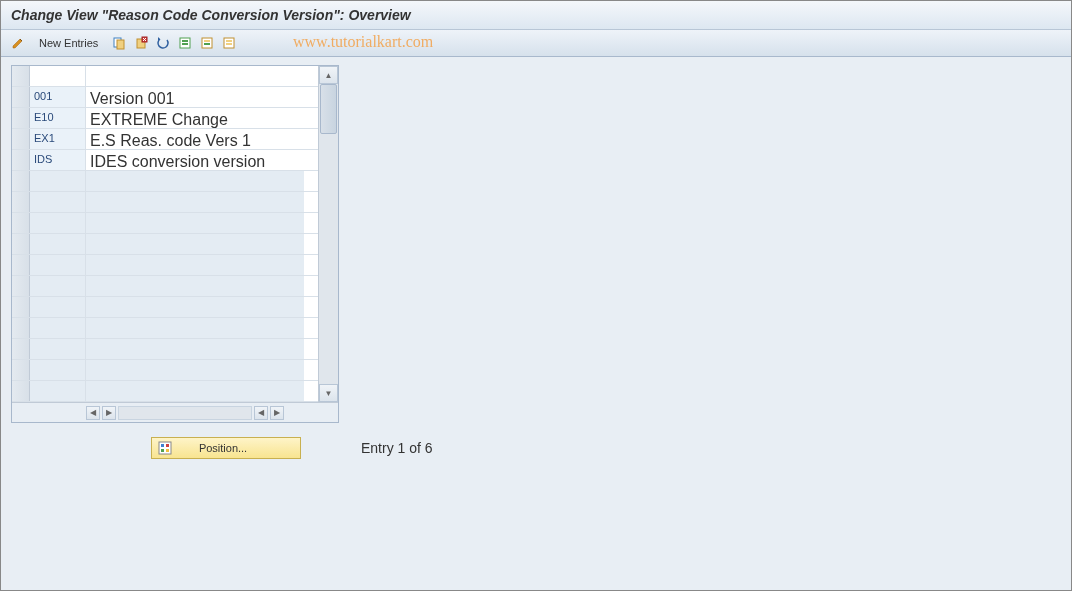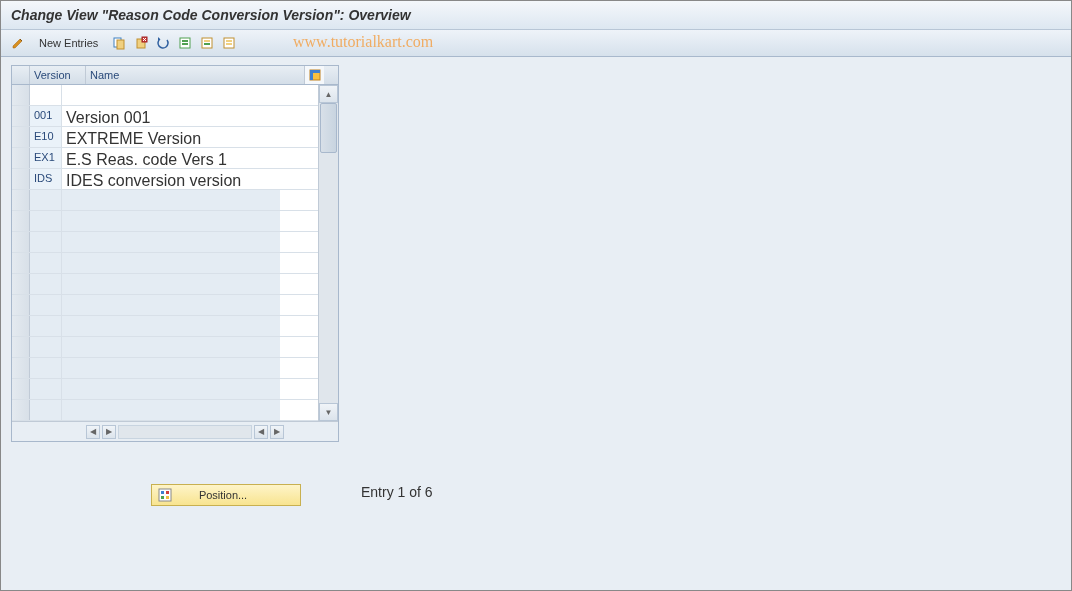--- a/index.html
+++ b/index.html
@@ -108,21 +108,21 @@
       display: flex;
       height: 21px;
       border-bottom: 1px solid #d8e0e8;
     }
     .grid-row .cell-sel {
       width: 18px;
       background: linear-gradient(to right, #e4eaf0, #d8e0e8);
       border-right: 1px solid #c0cad6;
     }
     .grid-row .cell-version {
-      width: 32px;
+      width: 56px;
       padding: 3px 4px;
       border-right: 1px solid #d8e0e8;
       color: #2a4a7a;
       font-size: 11px;
       background: #eaf2f9;
     }
     .grid-row .cell-name {
       width: 218px;
       padding: 3px 4px;
       color: #333;
@@ -197,23 +197,23 @@
       color: #666;
       cursor: pointer;
     }
     .h-scroll-track {
       width: 134px;
       height: 14px;
       background: #e0e6ec;
       border: 1px solid #c8d4e0;
     }
     .bottom-area {
-      margin-top: 42px;
-      display: flex;
-      align-items: flex-start;
+      margin-top: 14px;
+      display: flex;
+      align-items: center;
       gap: 60px;
       padding-left: 140px;
     }
     .position-btn {
       background: linear-gradient(to bottom, #fef4c8, #f8e490);
       border: 1px solid #c8b050;
       padding: 3px 30px 3px 6px;
       display: flex;
       align-items: center;
       gap: 24%;ycursor: pointer;
@@ -284,48 +284,36 @@
         <rect x="2" y="2" width="10" height="10" fill="#fff" stroke="#c09030"></rect>
         <rect x="4" y="4" width="6" height="2" fill="#f0d080"></rect>
         <rect x="4" y="7" width="6" height="2" fill="#f0d080"></rect>
       </svg>
   </span>
   <span class="watermark">www.tutorialkart.com</span>
 </div>
 
 <div class="content">
   <div class="grid-container">
-    <div class="grid-header-row">
-      <div class="grid-sel-col"></div>
-      <div class="grid-col-version">Version</div>
-      <div class="grid-col-name">Name</div>
-      <div class="grid-settings">
-        <svg width="14" height="14" viewBox="0 0 14 14">
-            <rect x="2" y="2" width="10" height="10" fill="#f8c040" stroke="#c08020"></rect>
-            <rect x="2" y="2" width="3" height="10" fill="#4080d0"></rect>
-            <rect x="2" y="2" width="10" height="3" fill="#4080d0"></rect>
-          </svg>
-      </div>
-    </div>
     <div class="grid-body">
       <div class="grid-rows" id="grid-rows">
           <div class="grid-row first-blank">
             <div class="cell-sel"></div>
             <div class="cell-version"></div>
             <div class="cell-name"></div>
           </div>
           <div class="grid-row">
             <div class="cell-sel"></div>
             <div class="cell-version">001</div>
             <div class="cell-name">Version 001</div>
           </div>
           <div class="grid-row">
             <div class="cell-sel"></div>
             <div class="cell-version">E10</div>
-            <div class="cell-name">EXTREME Version</div>
+            <div class="cell-name">EXTREME Change</div>
           </div>
           <div class="grid-row">
             <div class="cell-sel"></div>
             <div class="cell-version">EX1</div>
             <div class="cell-name">E.S Reas. code Vers 1</div>
           </div>
           <div class="grid-row">
             <div class="cell-sel"></div>
             <div class="cell-version">IDS</div>
             <div class="cell-name">IDES conversion version</div>

